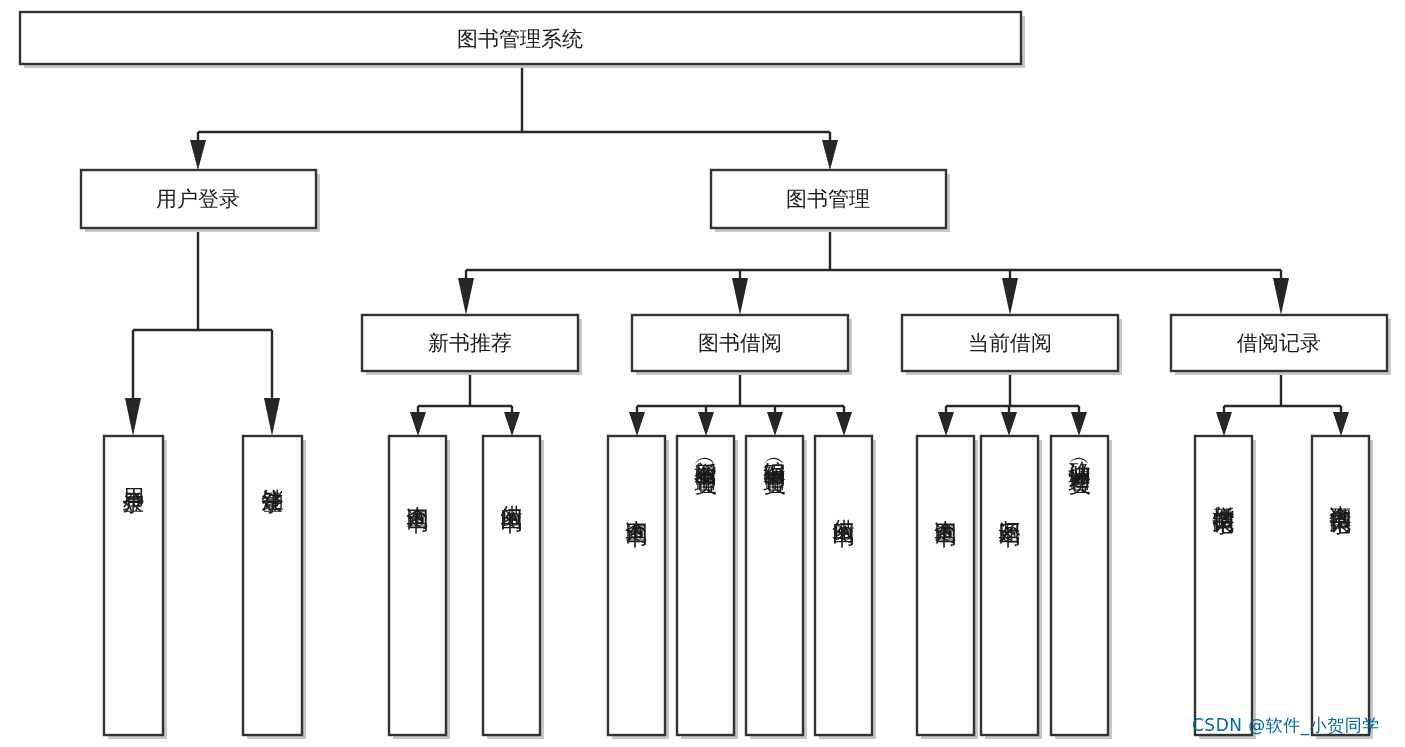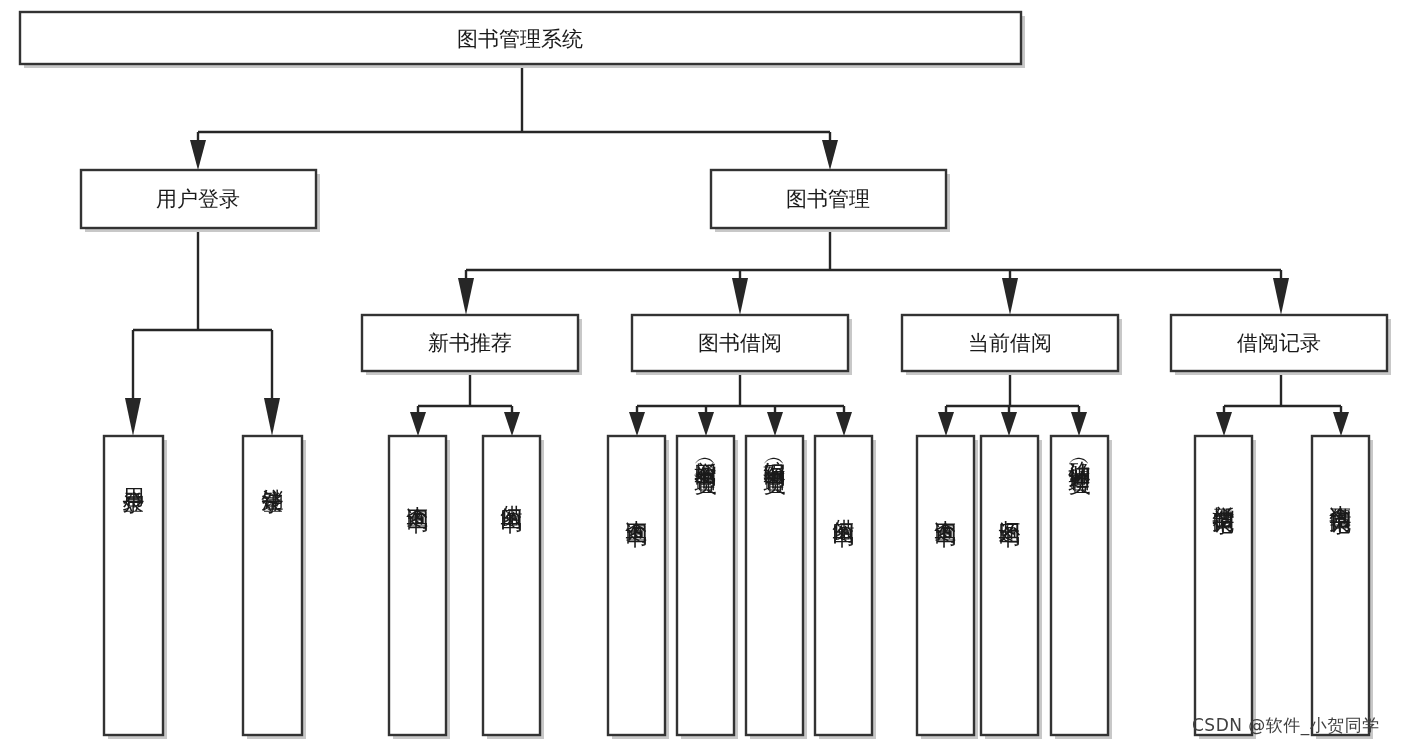--- a/index.html
+++ b/index.html
@@ -69,21 +69,21 @@
     color: #1a1a1a;
     letter-spacing: 2px;
     white-space: nowrap;
   }
   .watermark {
     position: absolute;
     left: 1192px;
     top: 714px;
     font-family: "DejaVu Sans", "Liberation Sans", sans-serif;
     font-size: 17px;
-    color: #404040;
+    color: #0369a1;
     white-space: nowrap;
     letter-spacing: 0.5px;
   }
 </style>
 </head>
 <body>
 
 <div id="diagram-root">
 
   <svg class="diagram" viewBox="0 0 1405 747">

